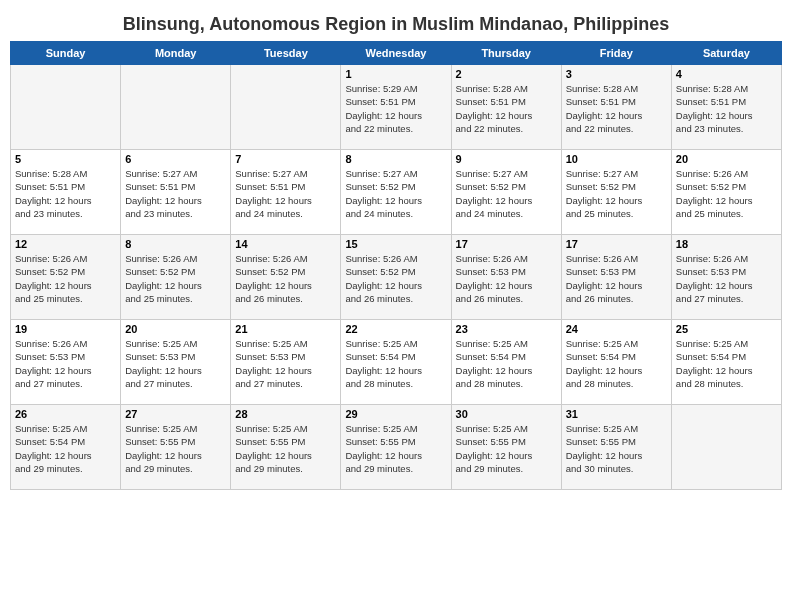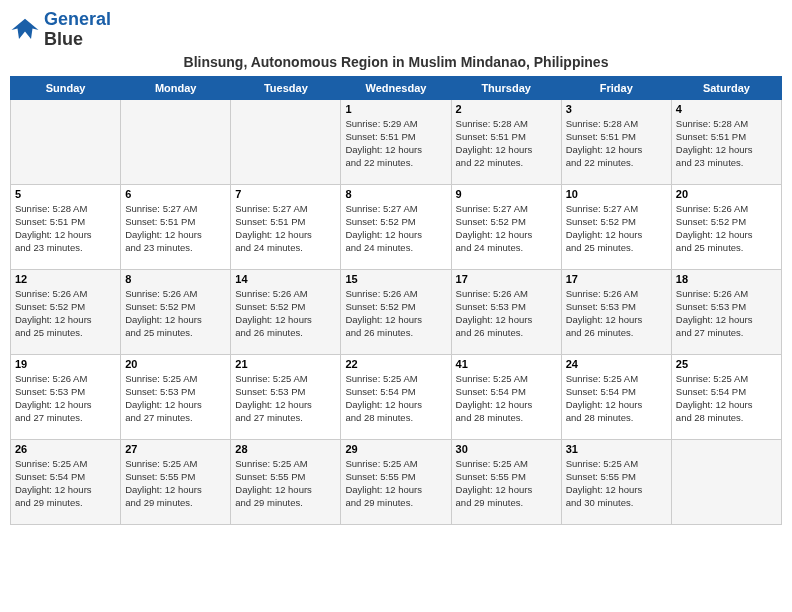--- a/index.html
+++ b/index.html
@@ -35,21 +35,21 @@
       height: 30px;
     }
     .month-title {
       font-size: 32px;
       font-weight: bold;
       color: #333;
       text-align: right;
     }
     .subtitle {
       text-align: center;
-      font-size: 14px;
+      font-size: 18px;
       font-weight: bold;
       color: #333;
       margin-bottom: 6px;
     }
     table {
       width: 100%;
       border-collapse: collapse;
       font-size: 10px;
     }
     thead th {
@@ -87,29 +87,20 @@
       background-color: #ffffff;
     }
     thead tr th {
       background-color: #1a5fa8 !important;
     }
   </style>
 </head>
 <body>
 
 <div class="header">
-  <div class="logo">
-    <svg class="logo-bird" viewBox="0 0 40 40">
-      <polygon points="20,5 38,20 30,18 28,32 20,22 12,32 10,18 2,20" fill="#1a5fa8"></polygon>
-    </svg>
-    <div class="logo-text">
-      <div><span>General</span></div>
-      <div>Blue</div>
-    </div>
-  </div>
 </div>
 
 <div class="subtitle">Blinsung, Autonomous Region in Muslim Mindanao, Philippines</div>
 
 <table>
   <thead>
     <tr>
     <th>Sunday</th>
         <th>Monday</th>
         <th>Tuesday</th>
@@ -212,21 +203,21 @@
         </td>
         <td>
           <span class="day-number">21</span>
           <div class="day-info">Sunrise: 5:25 AM<br>Sunset: 5:53 PM<br>Daylight: 12 hours<br>and 27 minutes.</div>
         </td>
         <td>
           <span class="day-number">22</span>
           <div class="day-info">Sunrise: 5:25 AM<br>Sunset: 5:54 PM<br>Daylight: 12 hours<br>and 28 minutes.</div>
         </td>
         <td>
-          <span class="day-number">41</span>
+          <span class="day-number">23</span>
           <div class="day-info">Sunrise: 5:25 AM<br>Sunset: 5:54 PM<br>Daylight: 12 hours<br>and 28 minutes.</div>
         </td>
         <td>
           <span class="day-number">24</span>
           <div class="day-info">Sunrise: 5:25 AM<br>Sunset: 5:54 PM<br>Daylight: 12 hours<br>and 28 minutes.</div>
         </td>
         <td>
           <span class="day-number">25</span>
           <div class="day-info">Sunrise: 5:25 AM<br>Sunset: 5:54 PM<br>Daylight: 12 hours<br>and 28 minutes.</div>
         </td>

